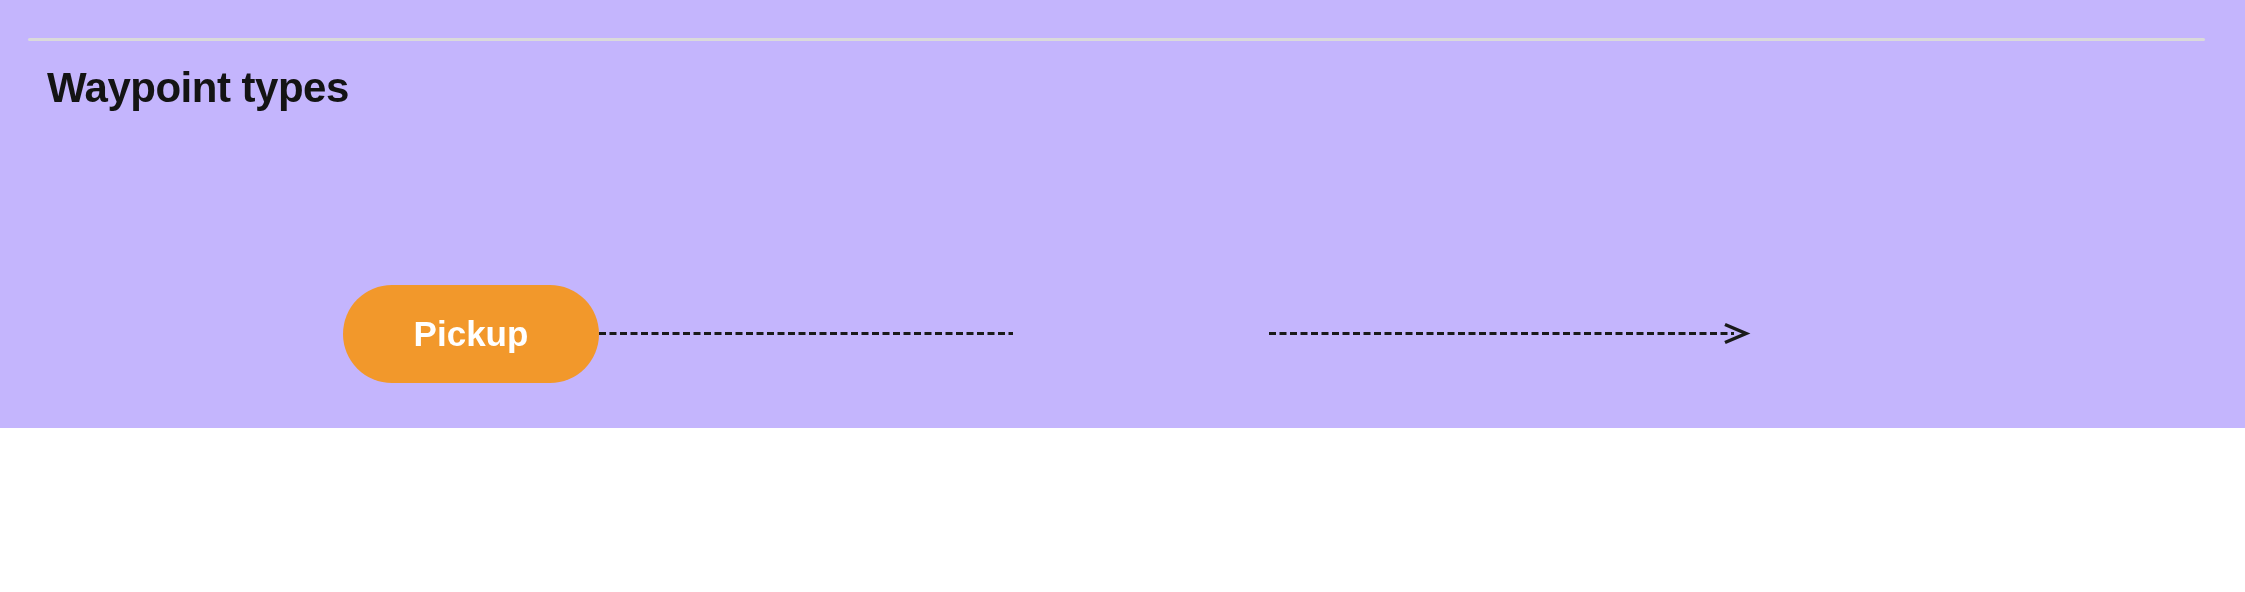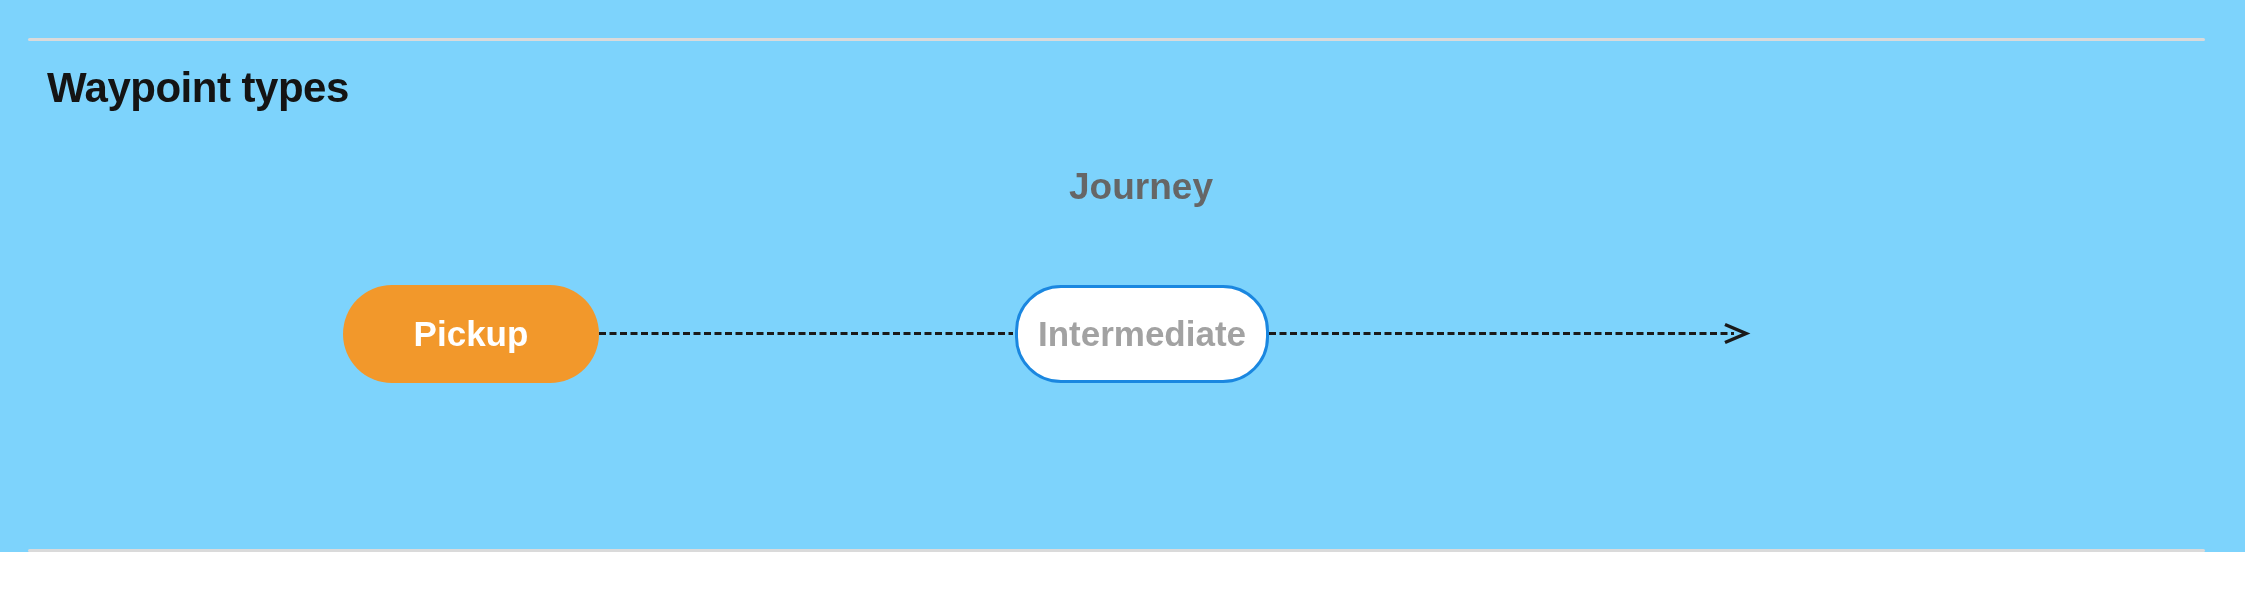--- a/index.html
+++ b/index.html
@@ -9,22 +9,22 @@
     --outline-text:#A2A2A2;
     --label-text:#666666;
     --connector:#1A1A1A;
     --rule:#DADADA;
   }
   html,body{margin:0;padding:0;background:#FFFFFF;}
   body{font-family:"Liberation Sans", sans-serif;}
   .canvas{
     position:relative;
     width:2245px;
-    height:552px;
-    background:#7dd3fc;
+    height:428px;
+    background:#c4b5fd;
     overflow:hidden;
   }
   .rule{
     position:absolute;
     left:28px;
     width:2177px;
     height:3px;
     background:var(--rule);
     border-radius:2px;
   }
@@ -96,32 +96,28 @@
 </style>
 </head>
 <body>
 
 <div class="canvas">
 
   <div class="rule top"></div>
 
   <div class="page-title">Waypoint types</div>
 
-  <div class="journey-label">Journey</div>
 
   <svg class="connectors" viewBox="0 0 2245 592" xmlns="http://www.w3.org/2000/svg">
     <line class="dash" x1="599" y1="333.5" x2="1013" y2="333.5"></line>
     <line class="dash" x1="1269" y1="333.5" x2="1734" y2="333.5"></line>
     <polyline class="arrow" points="1725,324.5 1746,333.5 1725,342.5"></polyline>
   </svg>
 
   <div id="node-pickup" class="node filled">
     <span>Pickup</span>
   </div>
 
-  <div id="node-intermediate" class="node outlined">
-    <span>Intermediate</span>
-  </div>
 
 
   <div class="rule bottom"></div>
 
 </div>
 
 </body></html>

